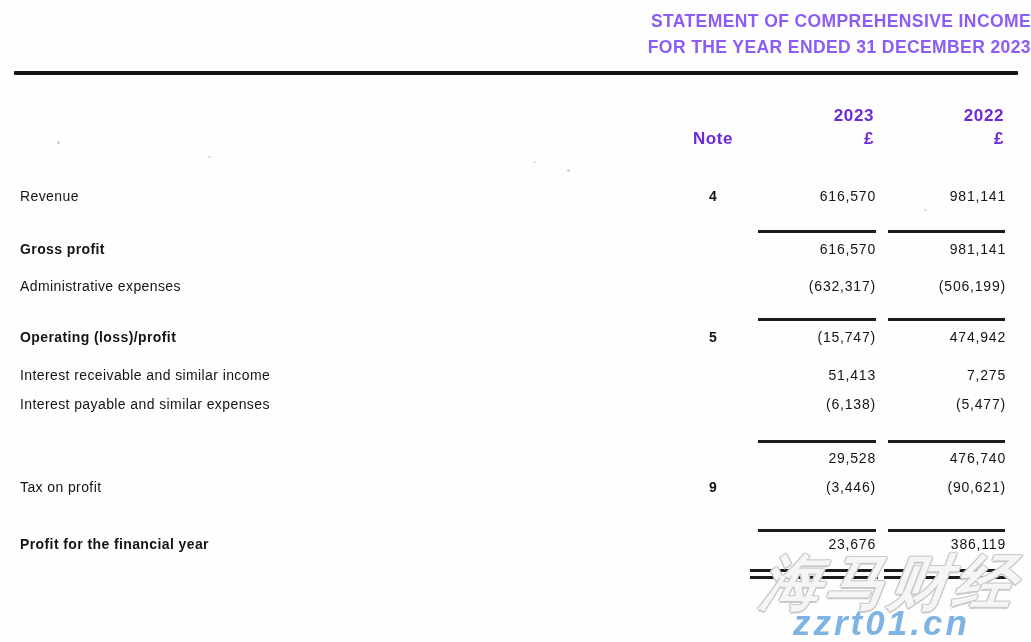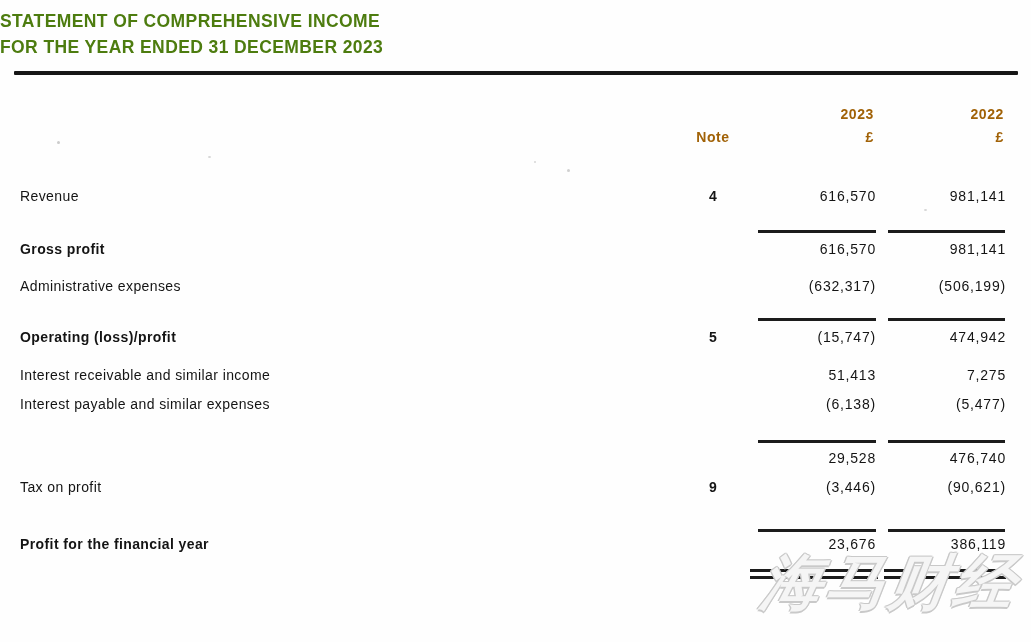--- a/index.html
+++ b/index.html
@@ -9,31 +9,31 @@
     font-family:"Liberation Sans","DejaVu Sans",sans-serif;
     position:relative;
     overflow:hidden;
   }
   .page{
     position:absolute;inset:0;background:#fefefe;color:#111;
   }
   
   .title-block{
     position:absolute;top:8px;left:0;right:0;
-    text-align:left;
+    text-align:right;
     font-weight:bold;font-size:17.5px;line-height:26px;
-    letter-spacing:.4px;color:#4d7c0f;
+    letter-spacing:.4px;color:#8b5cf6;
   }
   
   .top-rule{
     position:absolute;top:71px;left:14px;width:1004px;height:3.5px;
     background:#161616;border-radius:1px;
   }
   
-  .colhead{position:absolute;font-weight:bold;font-size:14px;color:#a16207;letter-spacing:.6px;}
+  .colhead{position:absolute;font-weight:bold;font-size:17px;color:#6d28d9;letter-spacing:.6px;}
   .colhead.right{text-align:right;}
   
   .row{position:absolute;left:0;right:0;height:22px;font-size:14px;color:#141414;}
   .row .label{position:absolute;left:20px;width:620px;letter-spacing:.4px;white-space:nowrap;}
   .row .note{position:absolute;left:673px;width:80px;text-align:center;font-weight:bold;}
   .row .num{position:absolute;text-align:right;letter-spacing:.8px;white-space:nowrap;}
   .row .c2023{left:746px;width:130px;}
   .row .c2022{left:876px;width:130px;}
   .row.bold .label{font-weight:bold;}
   
@@ -165,14 +165,15 @@
   <div class="rule dbl2022" style="top:576px;"></div>
 
 
   <div class="speck" style="left:57px;top:141px;width:3px;height:3px;opacity:.5;"></div>
   <div class="speck" style="left:208px;top:156px;width:3px;height:2px;opacity:.4;"></div>
   <div class="speck" style="left:567px;top:169px;width:3px;height:3px;opacity:.45;"></div>
   <div class="speck" style="left:924px;top:209px;width:3px;height:2px;opacity:.4;"></div>
   <div class="speck" style="left:534px;top:161px;width:2px;height:2px;opacity:.4;"></div>
 
   <div class="wm-cn">海马财经</div>
+  <div class="wm-site" style="color: rgb(125, 180, 228);">zzrt01.cn</div>
 
 </div>
 
 </body></html>

